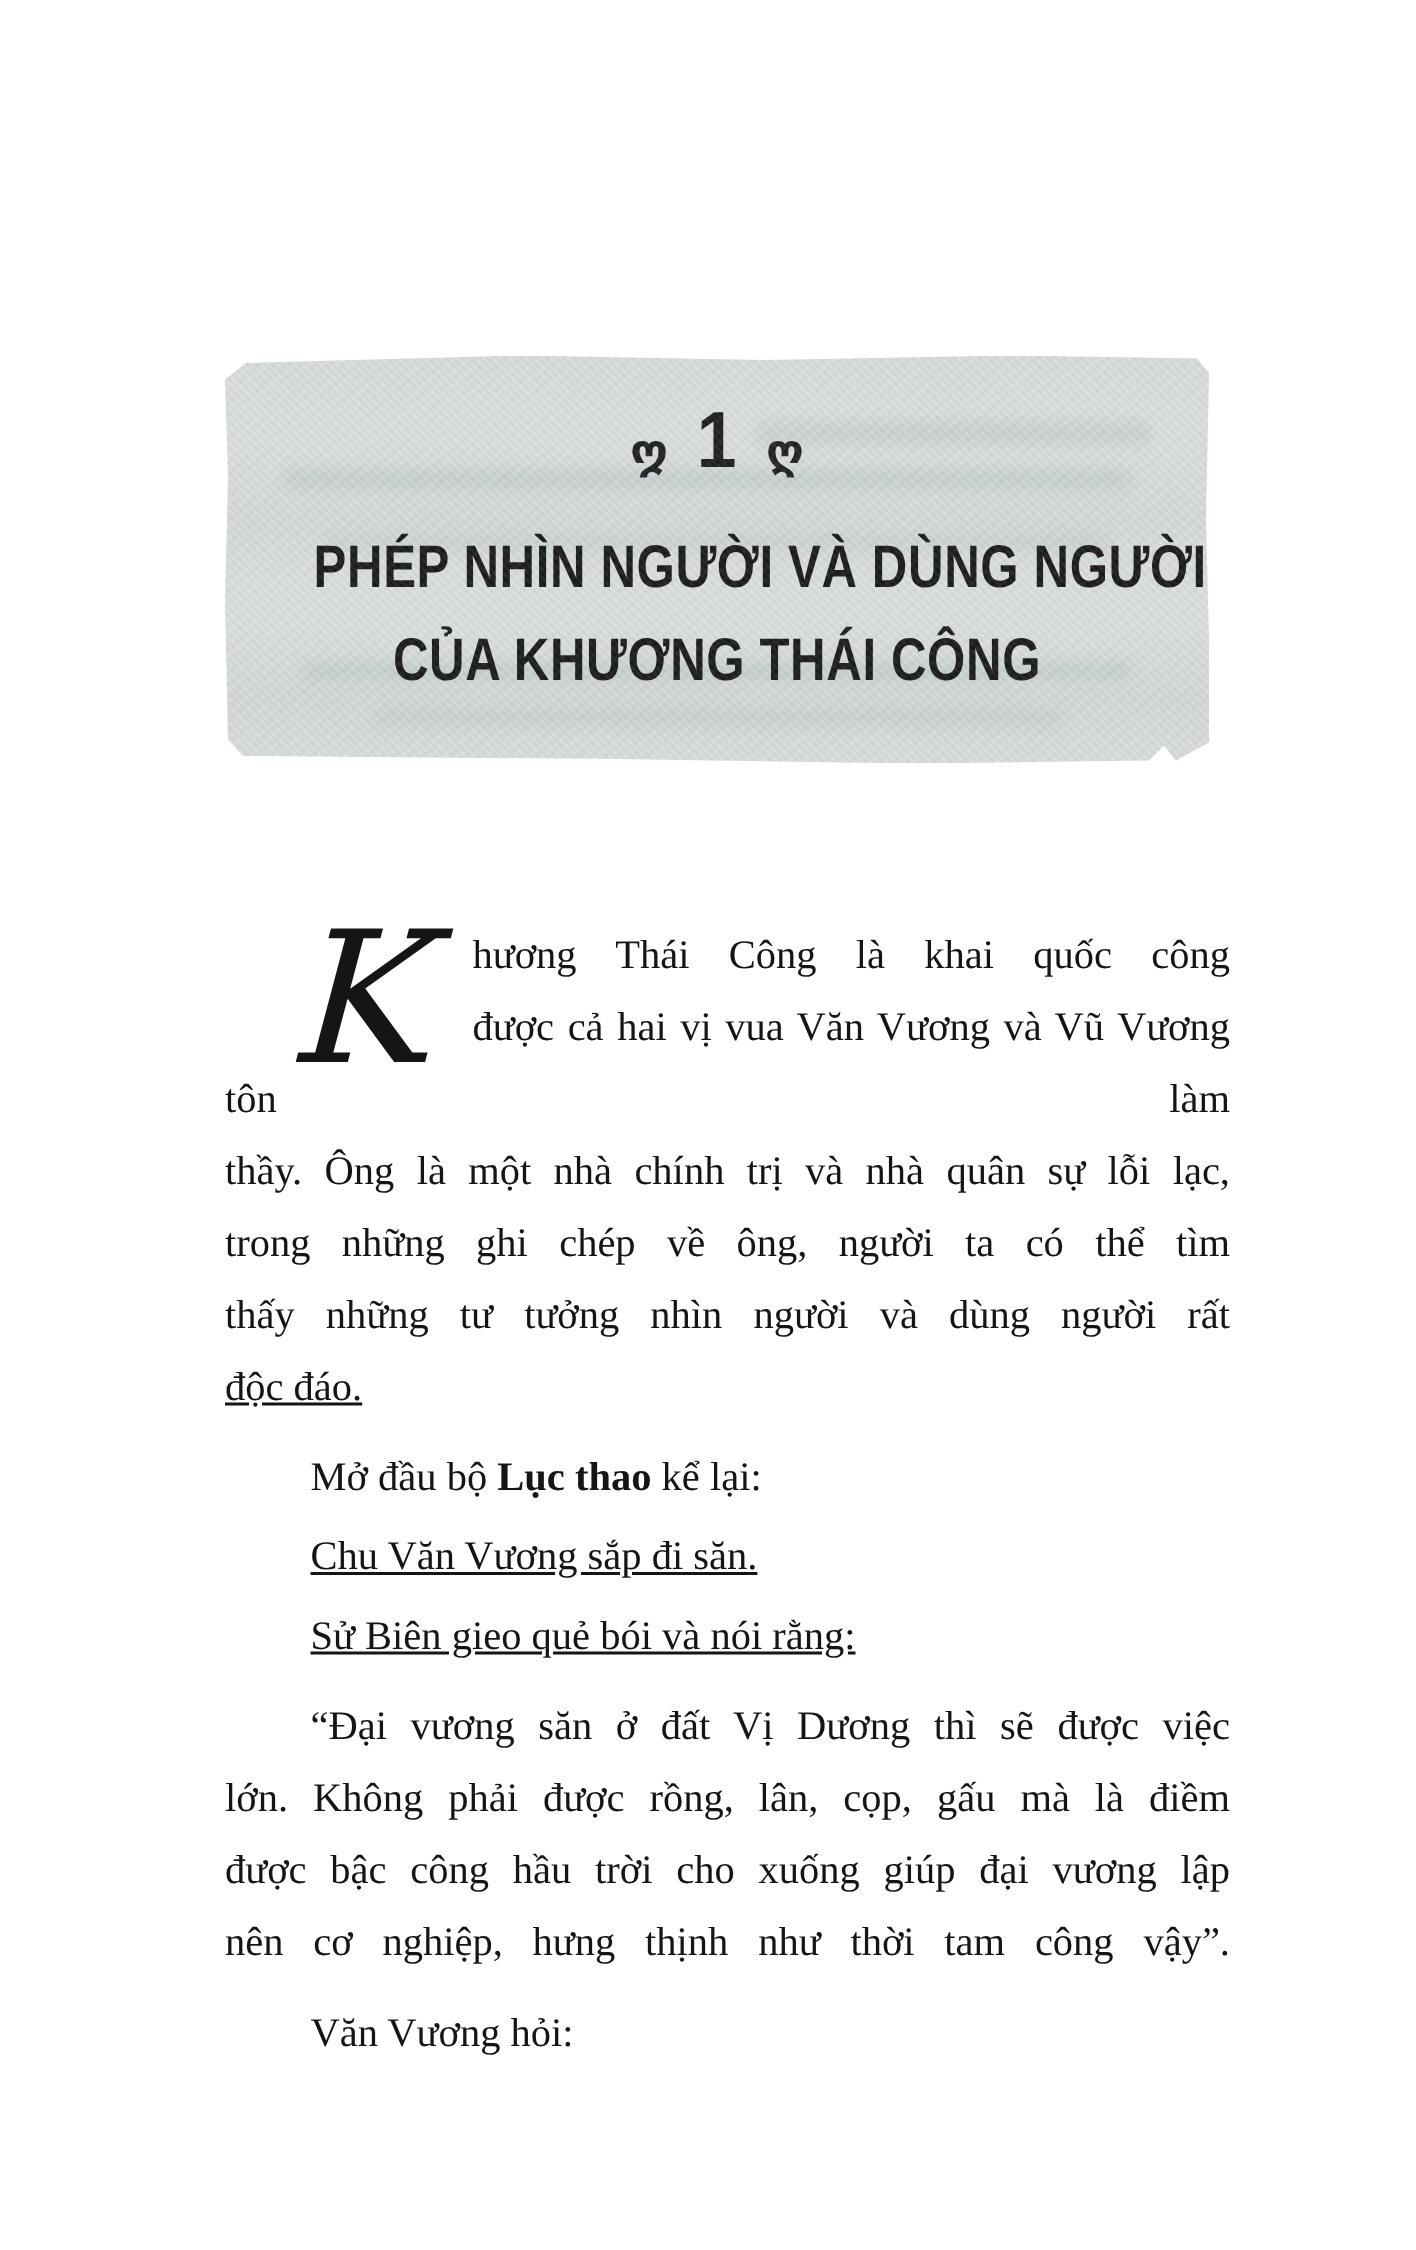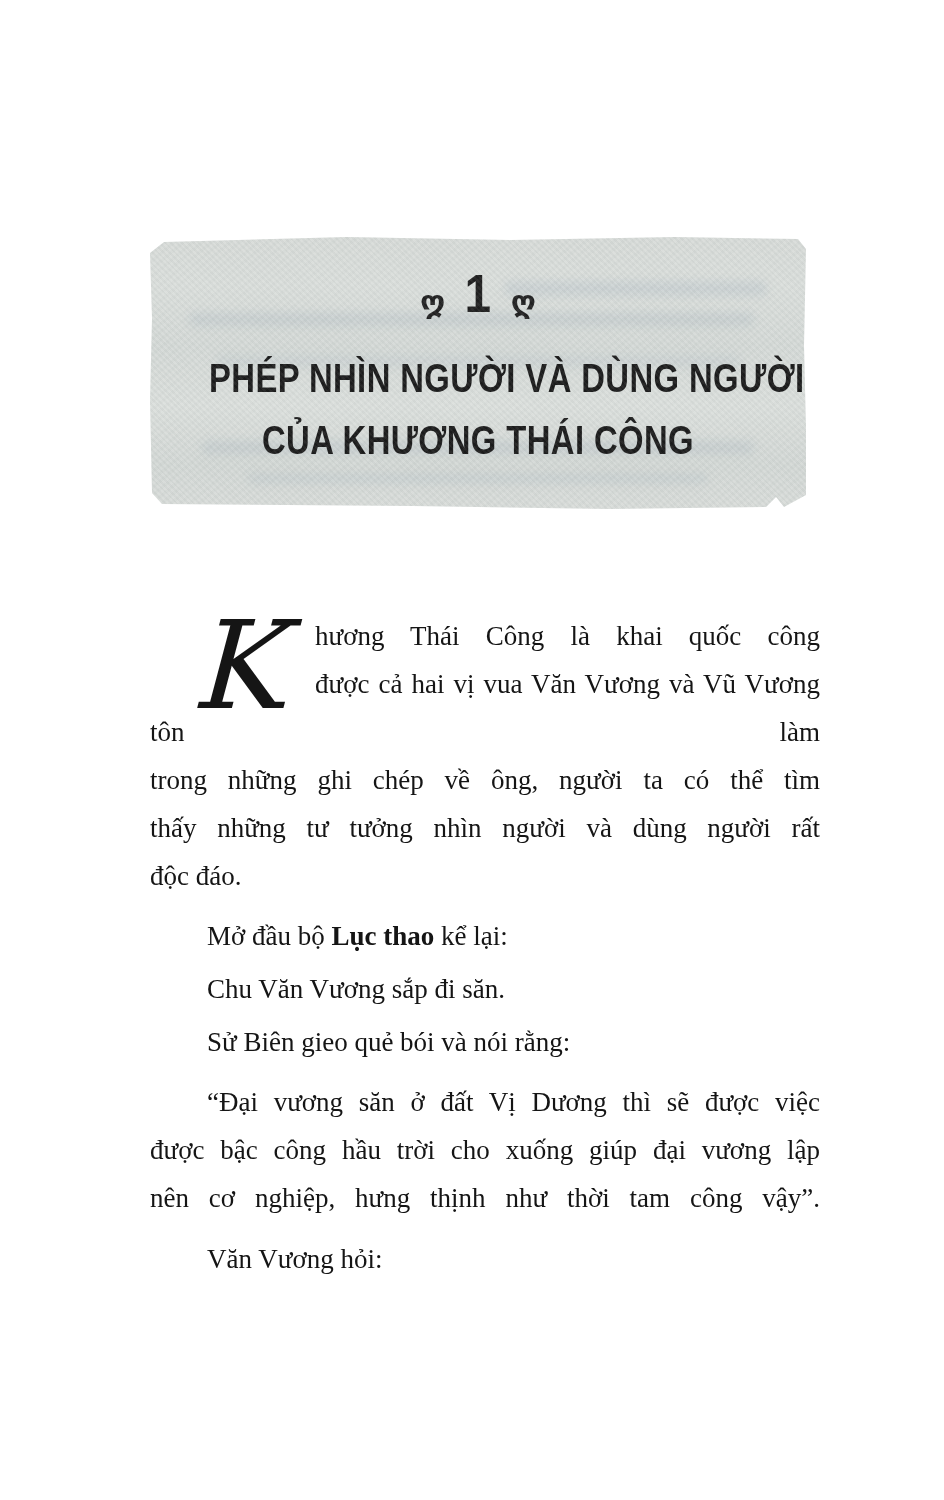--- a/index.html
+++ b/index.html
@@ -63,36 +63,36 @@
   .title-line{
     font-size:40px;line-height:62px;letter-spacing:.5px;
     transform:scaleX(.82);white-space:nowrap;
   }
   
   .body-text{
     position:absolute;left:150px;top:612px;width:670px;
     font-size:27px;line-height:48px;
   }
   .line{ text-align:justify; text-align-last:justify; }
-  .lines .line.last{ text-align-last:left; }
+  .lines .line.last{ text-align-last:left;text-decoration:underline; }
   .quote .line.last{ text-align-last:justify; }
   .quote .line:first-child{ text-indent:57px; }
   .drop-cap-box{
     float:left;width:165px;height:96px;
   }
   .drop-cap{
     display:block;
     font-family:"DejaVu Serif", serif;font-style:italic;
     font-size:122px;line-height:96px;
     margin-left:52px;transform:translateY(6px) skewX(-4deg);
   }
   .para{ margin:0; }
   .para.single{ text-indent:57px; }
   .m-a{ margin-top:12px; }
-  .m-b{ margin-top:5px; }
+  .m-b{ margin-top:5px;text-decoration:underline; }
   .m-c{ margin-top:13px; }
   .bold-term{ font-weight:bold; }
 </style>
 </head>
 <body>
 
 <div class="chapter-box">
   <div class="ghost g1"></div>
   <div class="ghost g2"></div>
   <div class="ghost g3"></div>
@@ -113,33 +113,35 @@
 
 <div class="body-text">
 
   <div class="para lines">
     <div class="drop-cap-box">
       <span class="drop-cap">K</span>
     </div>
     <div>
         <div class="line">hương Thái Công là khai quốc công</div>
         <div class="line">được cả hai vị vua Văn Vương và Vũ Vương tôn làm</div>
+        <div class="line">thầy. Ông là một nhà chính trị và nhà quân sự lỗi lạc,</div>
         <div class="line">trong những ghi chép về ông, người ta có thể tìm</div>
         <div class="line">thấy những tư tưởng nhìn người và dùng người rất</div>
         <div class="line last">độc đáo.</div>
       </div>
   </div>
 
   <p class="para single m-a"><span>Mở đầu bộ </span><span class="bold-term">Lục thao</span><span> kể lại:</span></p>
 
   <p class="para single m-b">Chu Văn Vương sắp đi săn.</p>
 
   <p class="para single m-b">Sử Biên gieo quẻ bói và nói rằng:</p>
 
   <div class="para quote m-a">
       <div class="line">“Đại vương săn ở đất Vị Dương thì sẽ được việc</div>
+      <div class="line">lớn. Không phải được rồng, lân, cọp, gấu mà là điềm</div>
       <div class="line">được bậc công hầu trời cho xuống giúp đại vương lập</div>
       <div class="line last">nên cơ nghiệp, hưng thịnh như thời tam công vậy”.</div>
     </div>
 
   <p class="para single m-c">Văn Vương hỏi:</p>
 
 </div>
 
 </body></html>

